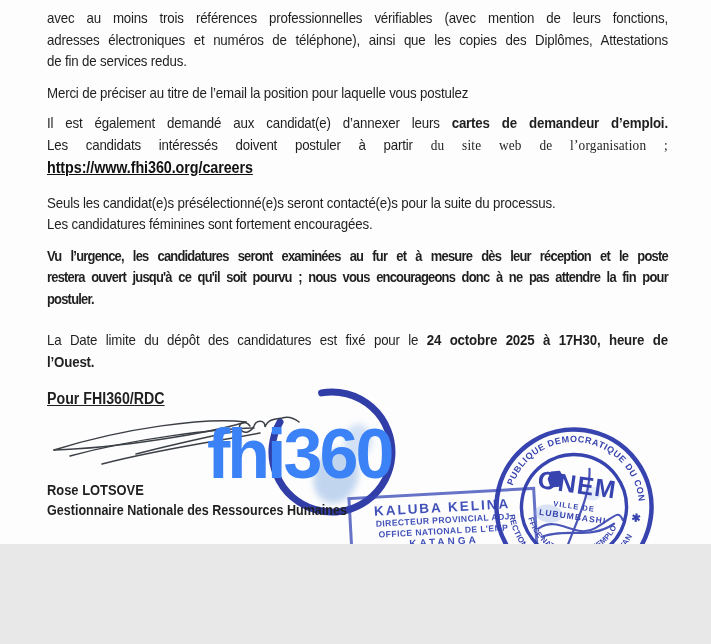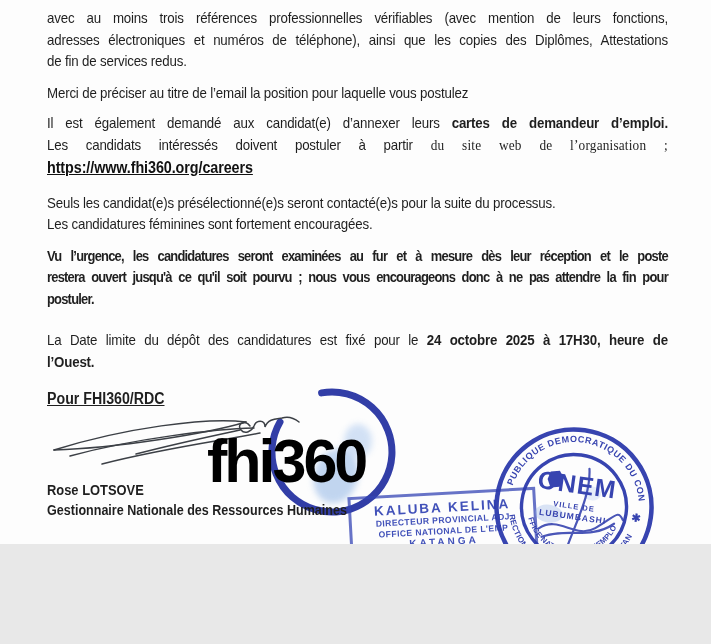--- a/index.html
+++ b/index.html
@@ -34,22 +34,22 @@
     position:absolute;left:47px;top:479px;font-weight:bold;
     transform:scaleX(0.86);transform-origin:0 0;white-space:nowrap;z-index:6;
   }
   #signer .nm{font-size:15px;line-height:21px;}
   #signer .ttl{font-size:14.6px;line-height:21px;}
   
   #pen-sig{position:absolute;left:44px;top:402px;z-index:3;}
   
   #logo-ring{position:absolute;left:265px;top:385px;z-index:2;}
   #logo-text{
-    position:absolute;left:207px;top:426px;z-index:4;
-    font-size:61px;font-weight:bold;letter-spacing:-3px;color:#000000;
+    position:absolute;left:207px;top:414px;z-index:4;
+    font-size:70px;font-weight:bold;letter-spacing:-3px;color:#3b82f6;
     font-family:"Liberation Sans",sans-serif;
   }
   .smudge{position:absolute;border-radius:50%;filter:blur(3px);z-index:1;}
   #smudge1{left:314px;top:448px;width:44px;height:56px;background:#86aee3;opacity:.5;transform:rotate(18deg);}
   #smudge2{left:344px;top:424px;width:28px;height:34px;background:#9fc0ec;opacity:.45;}
   
   #rect-stamp{
     position:absolute;left:349px;top:492px;width:182px;height:58px;
     border:3px solid rgba(51,68,180,.8);transform:rotate(-3.2deg);
     color:#3344b4;text-align:center;z-index:7;opacity:.93;

